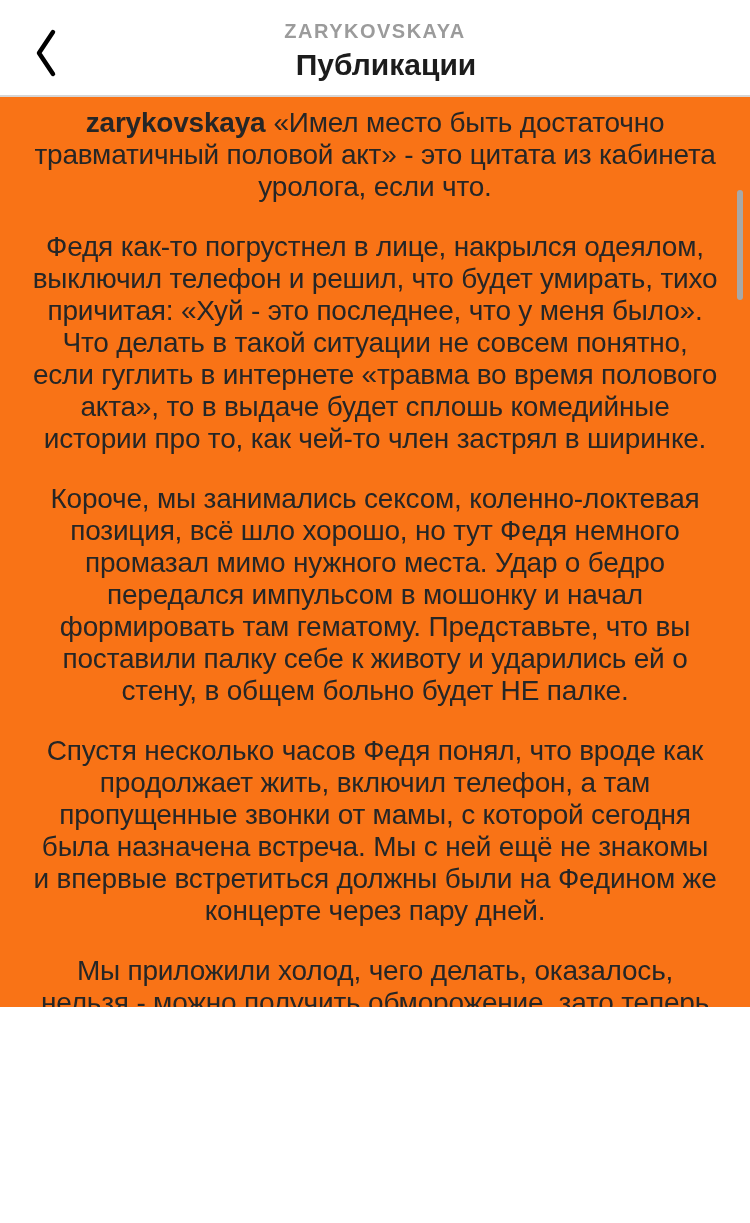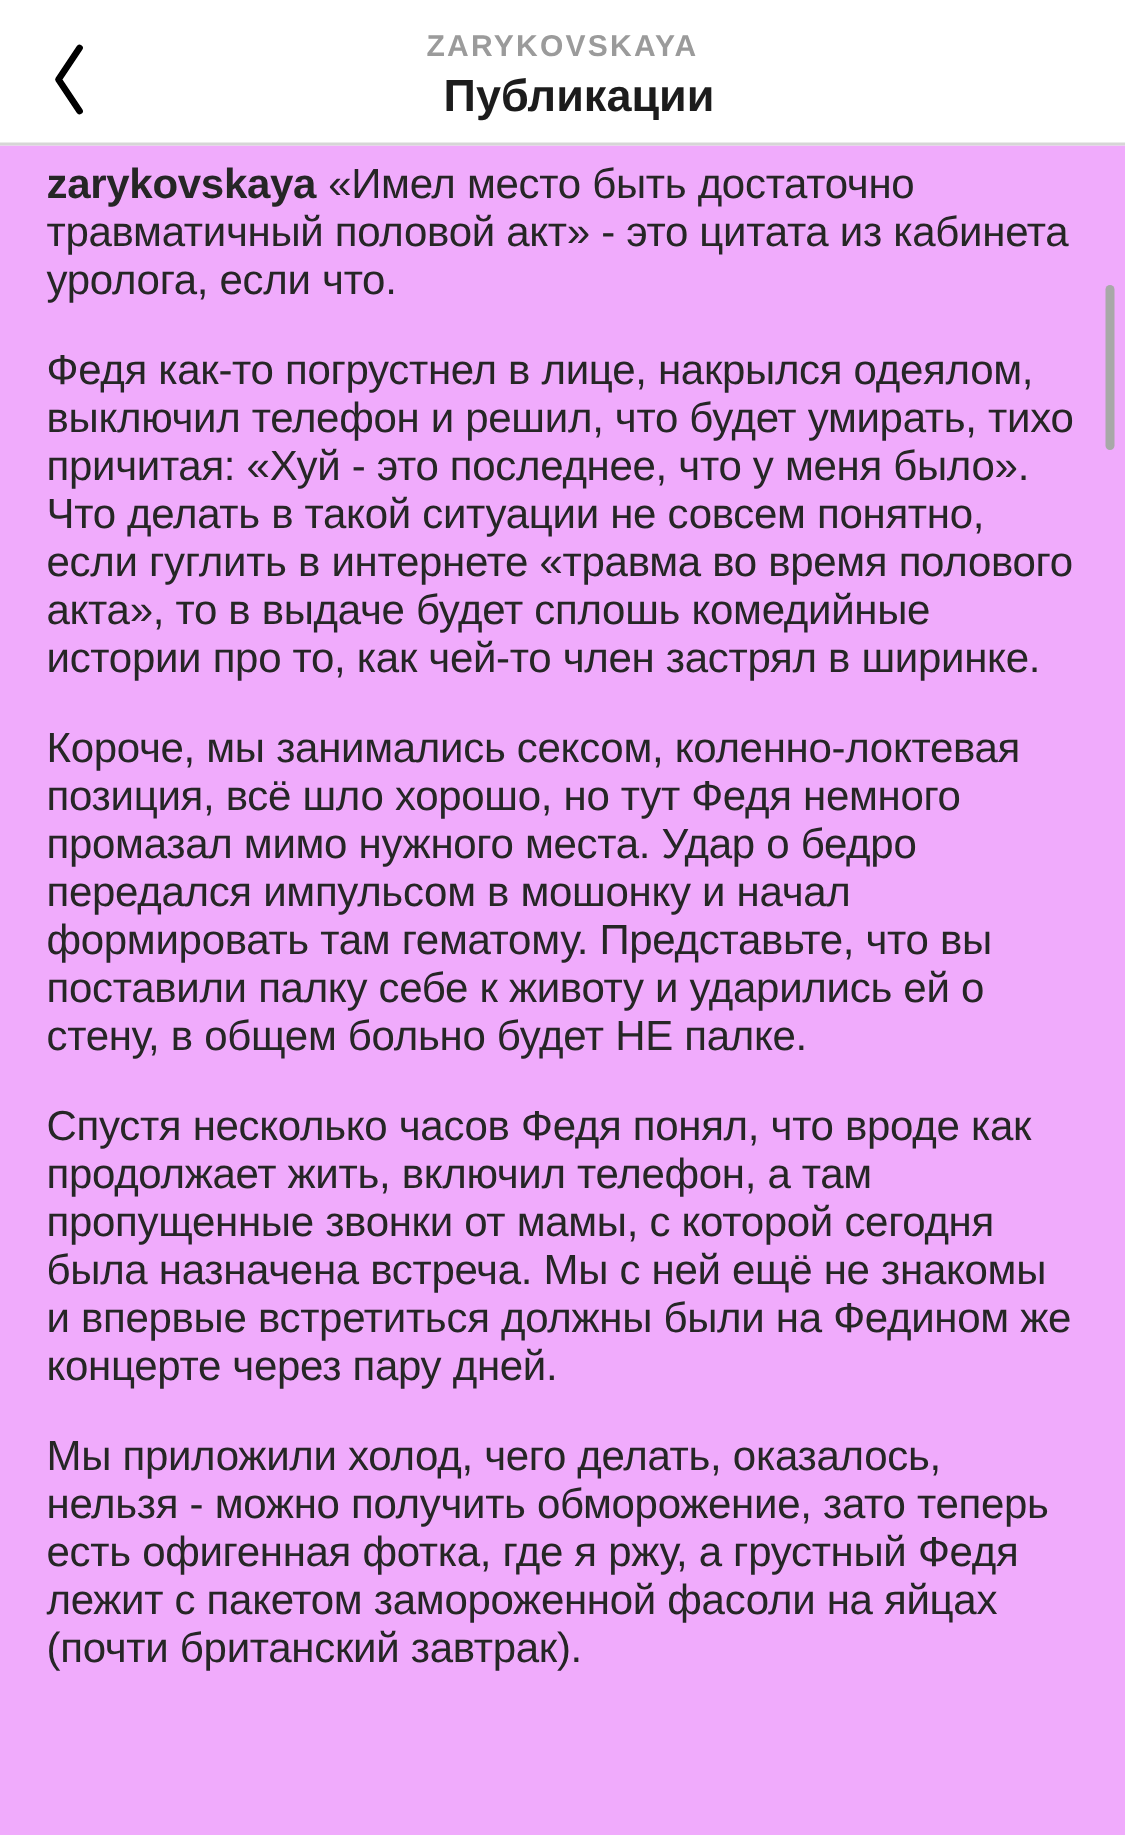--- a/index.html
+++ b/index.html
@@ -2,22 +2,22 @@
 <html lang="ru"><head>
 <meta charset="utf-8">
 <style>
   * { margin: 0; padding: 0; box-sizing: border-box; }
   html, body { background: #ffffff; }
   body { font-family: "Liberation Sans", "DejaVu Sans", sans-serif; }
 
   .screen {
     position: relative;
     width: 750px;
-    height: 1223px;
-    background: #f0abfc;
+    height: 1007px;
+    background: #f97316;
     overflow: hidden;
     color: #262626;
   }
 
   
   .header {
     position: relative;
     height: 97px;
     border-bottom: 2px solid #d6d6d6;
     background: #ffffff;
@@ -58,21 +58,21 @@
   }
 
   
   .caption {
     padding: 10px 31px 0 31px;
     font-size: 28px;
     line-height: 32px;
     color: #262626;
     letter-spacing: -0.2px;
   }
-  .caption p { margin: 0 0 28px 0; }
+  .caption p { margin: 0 0 28px 0; text-align: center; }
   .caption p:last-child { margin-bottom: 0; }
   .author {
     font-weight: 700;
     color: #262626;
     margin-right: 8px;
     cursor: pointer;
   }
 
   
   .scrollbar-thumb {

